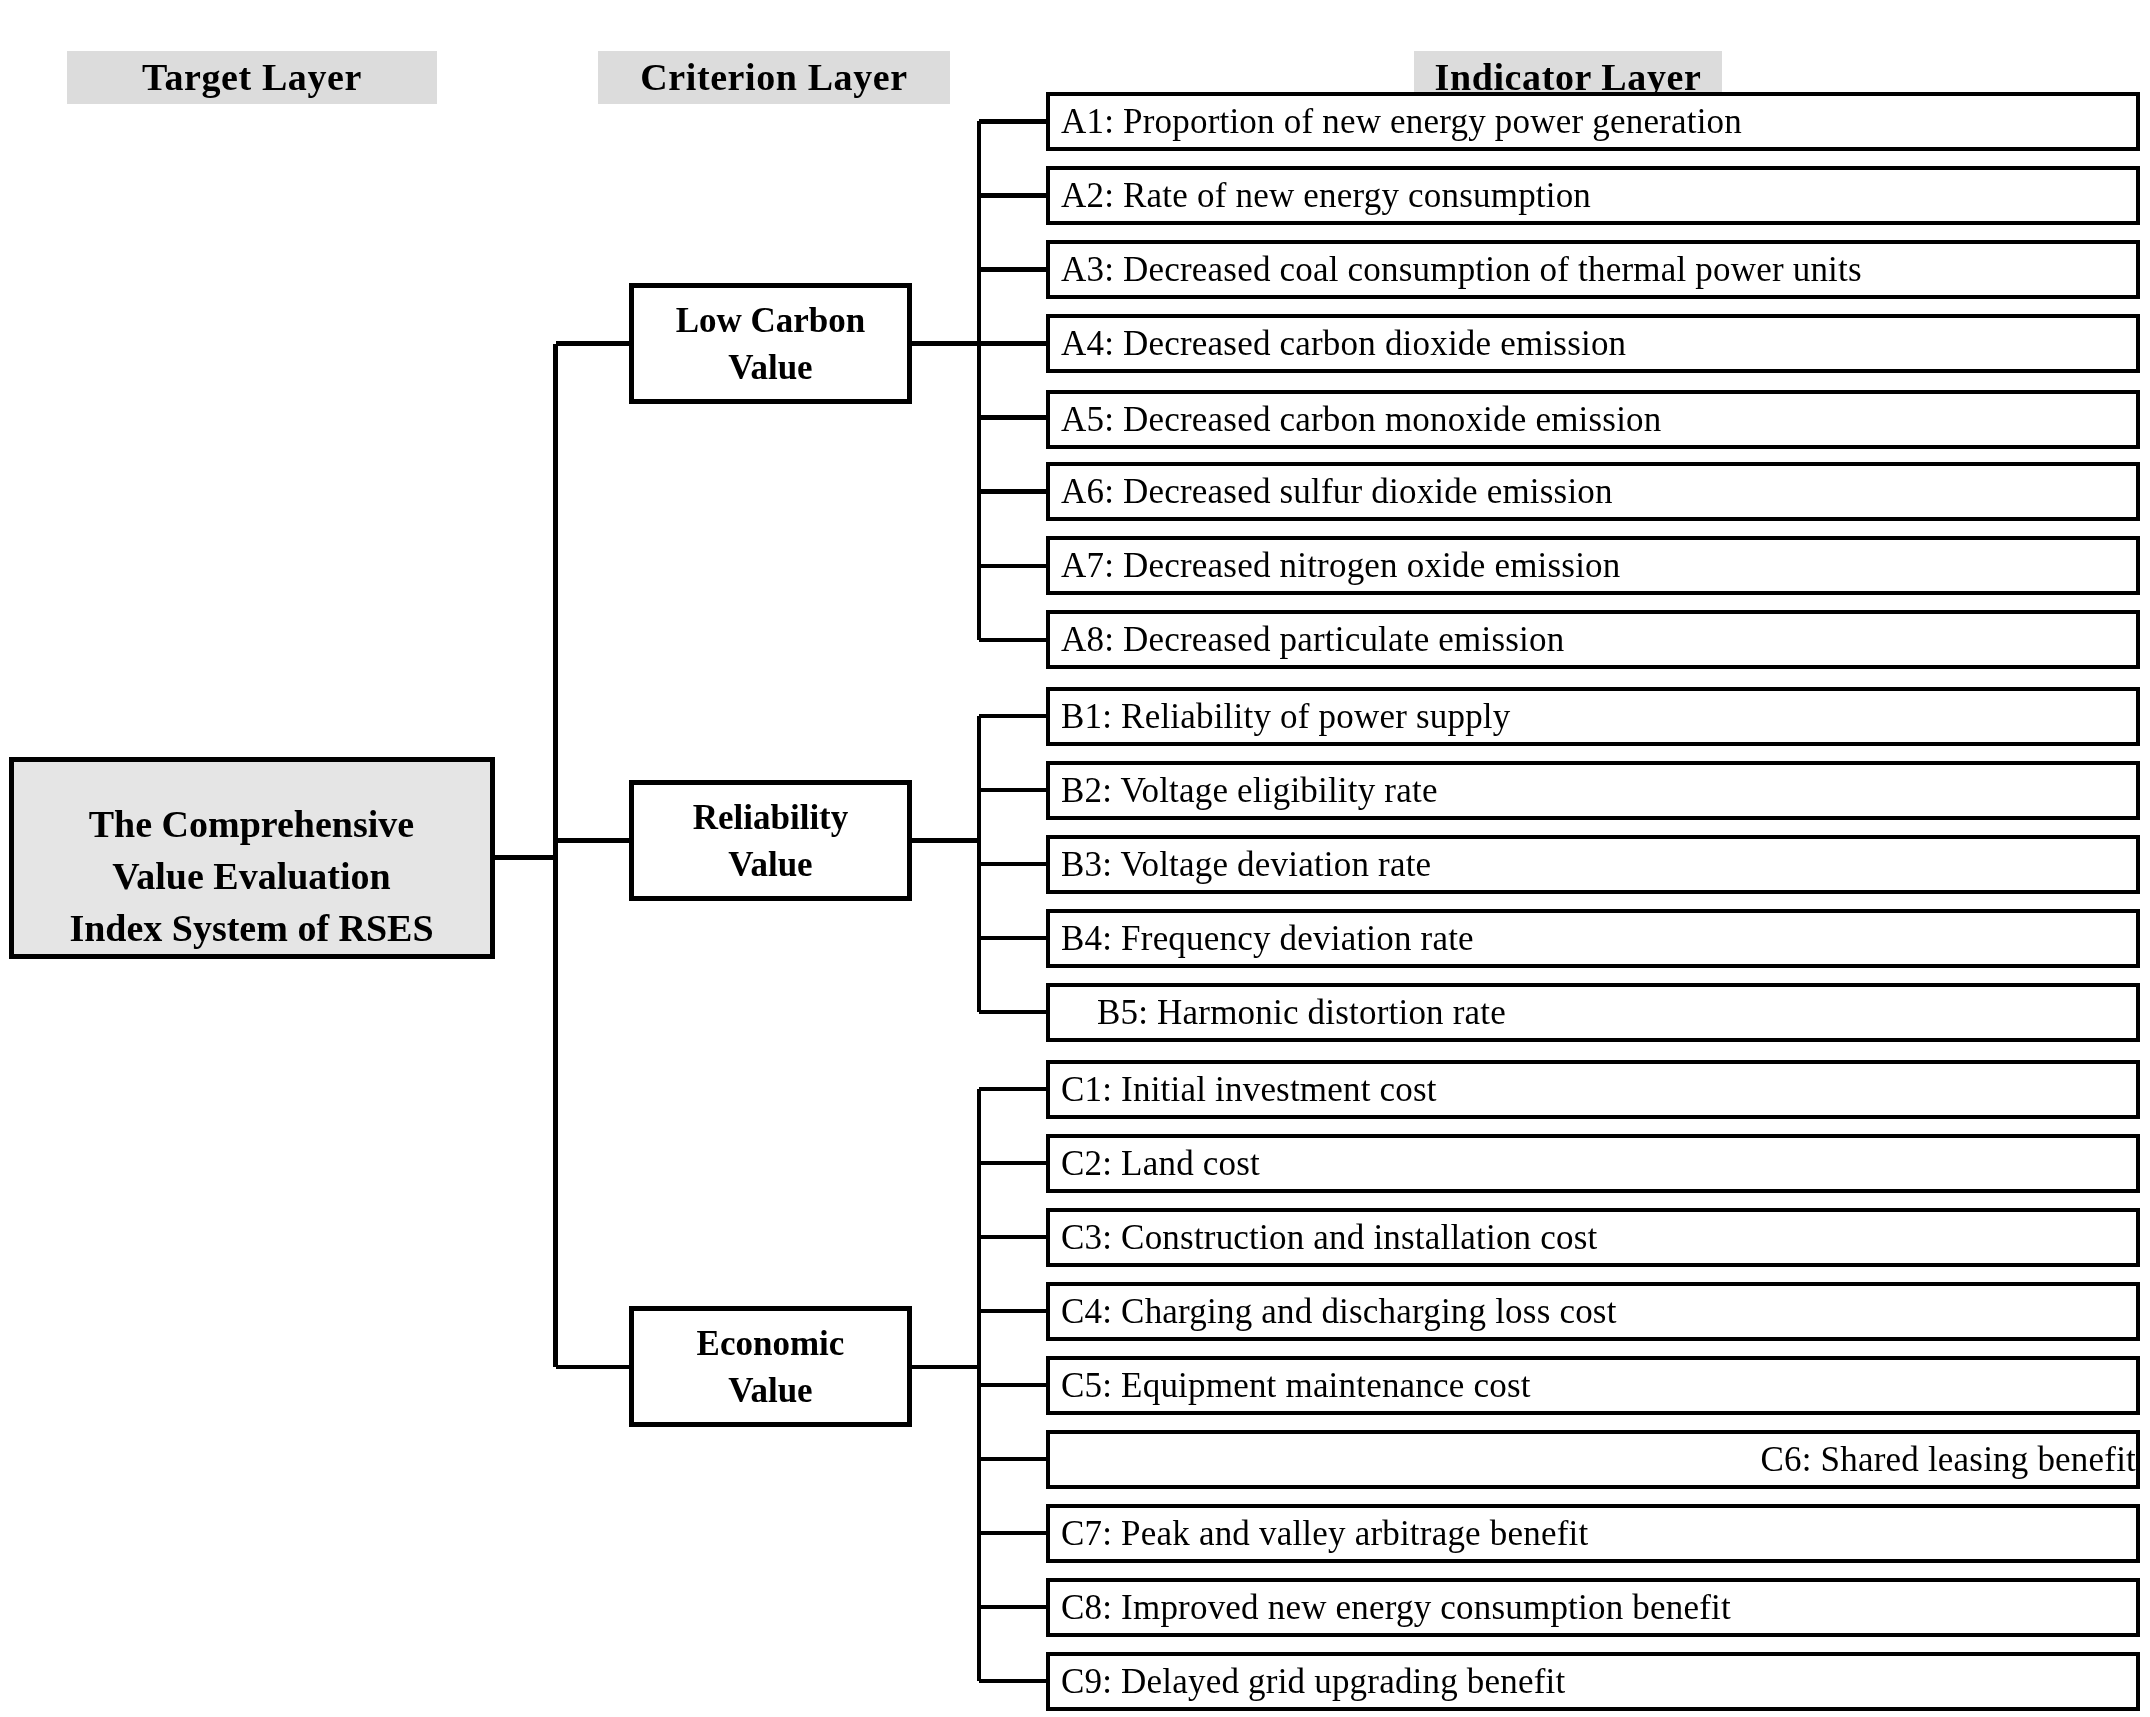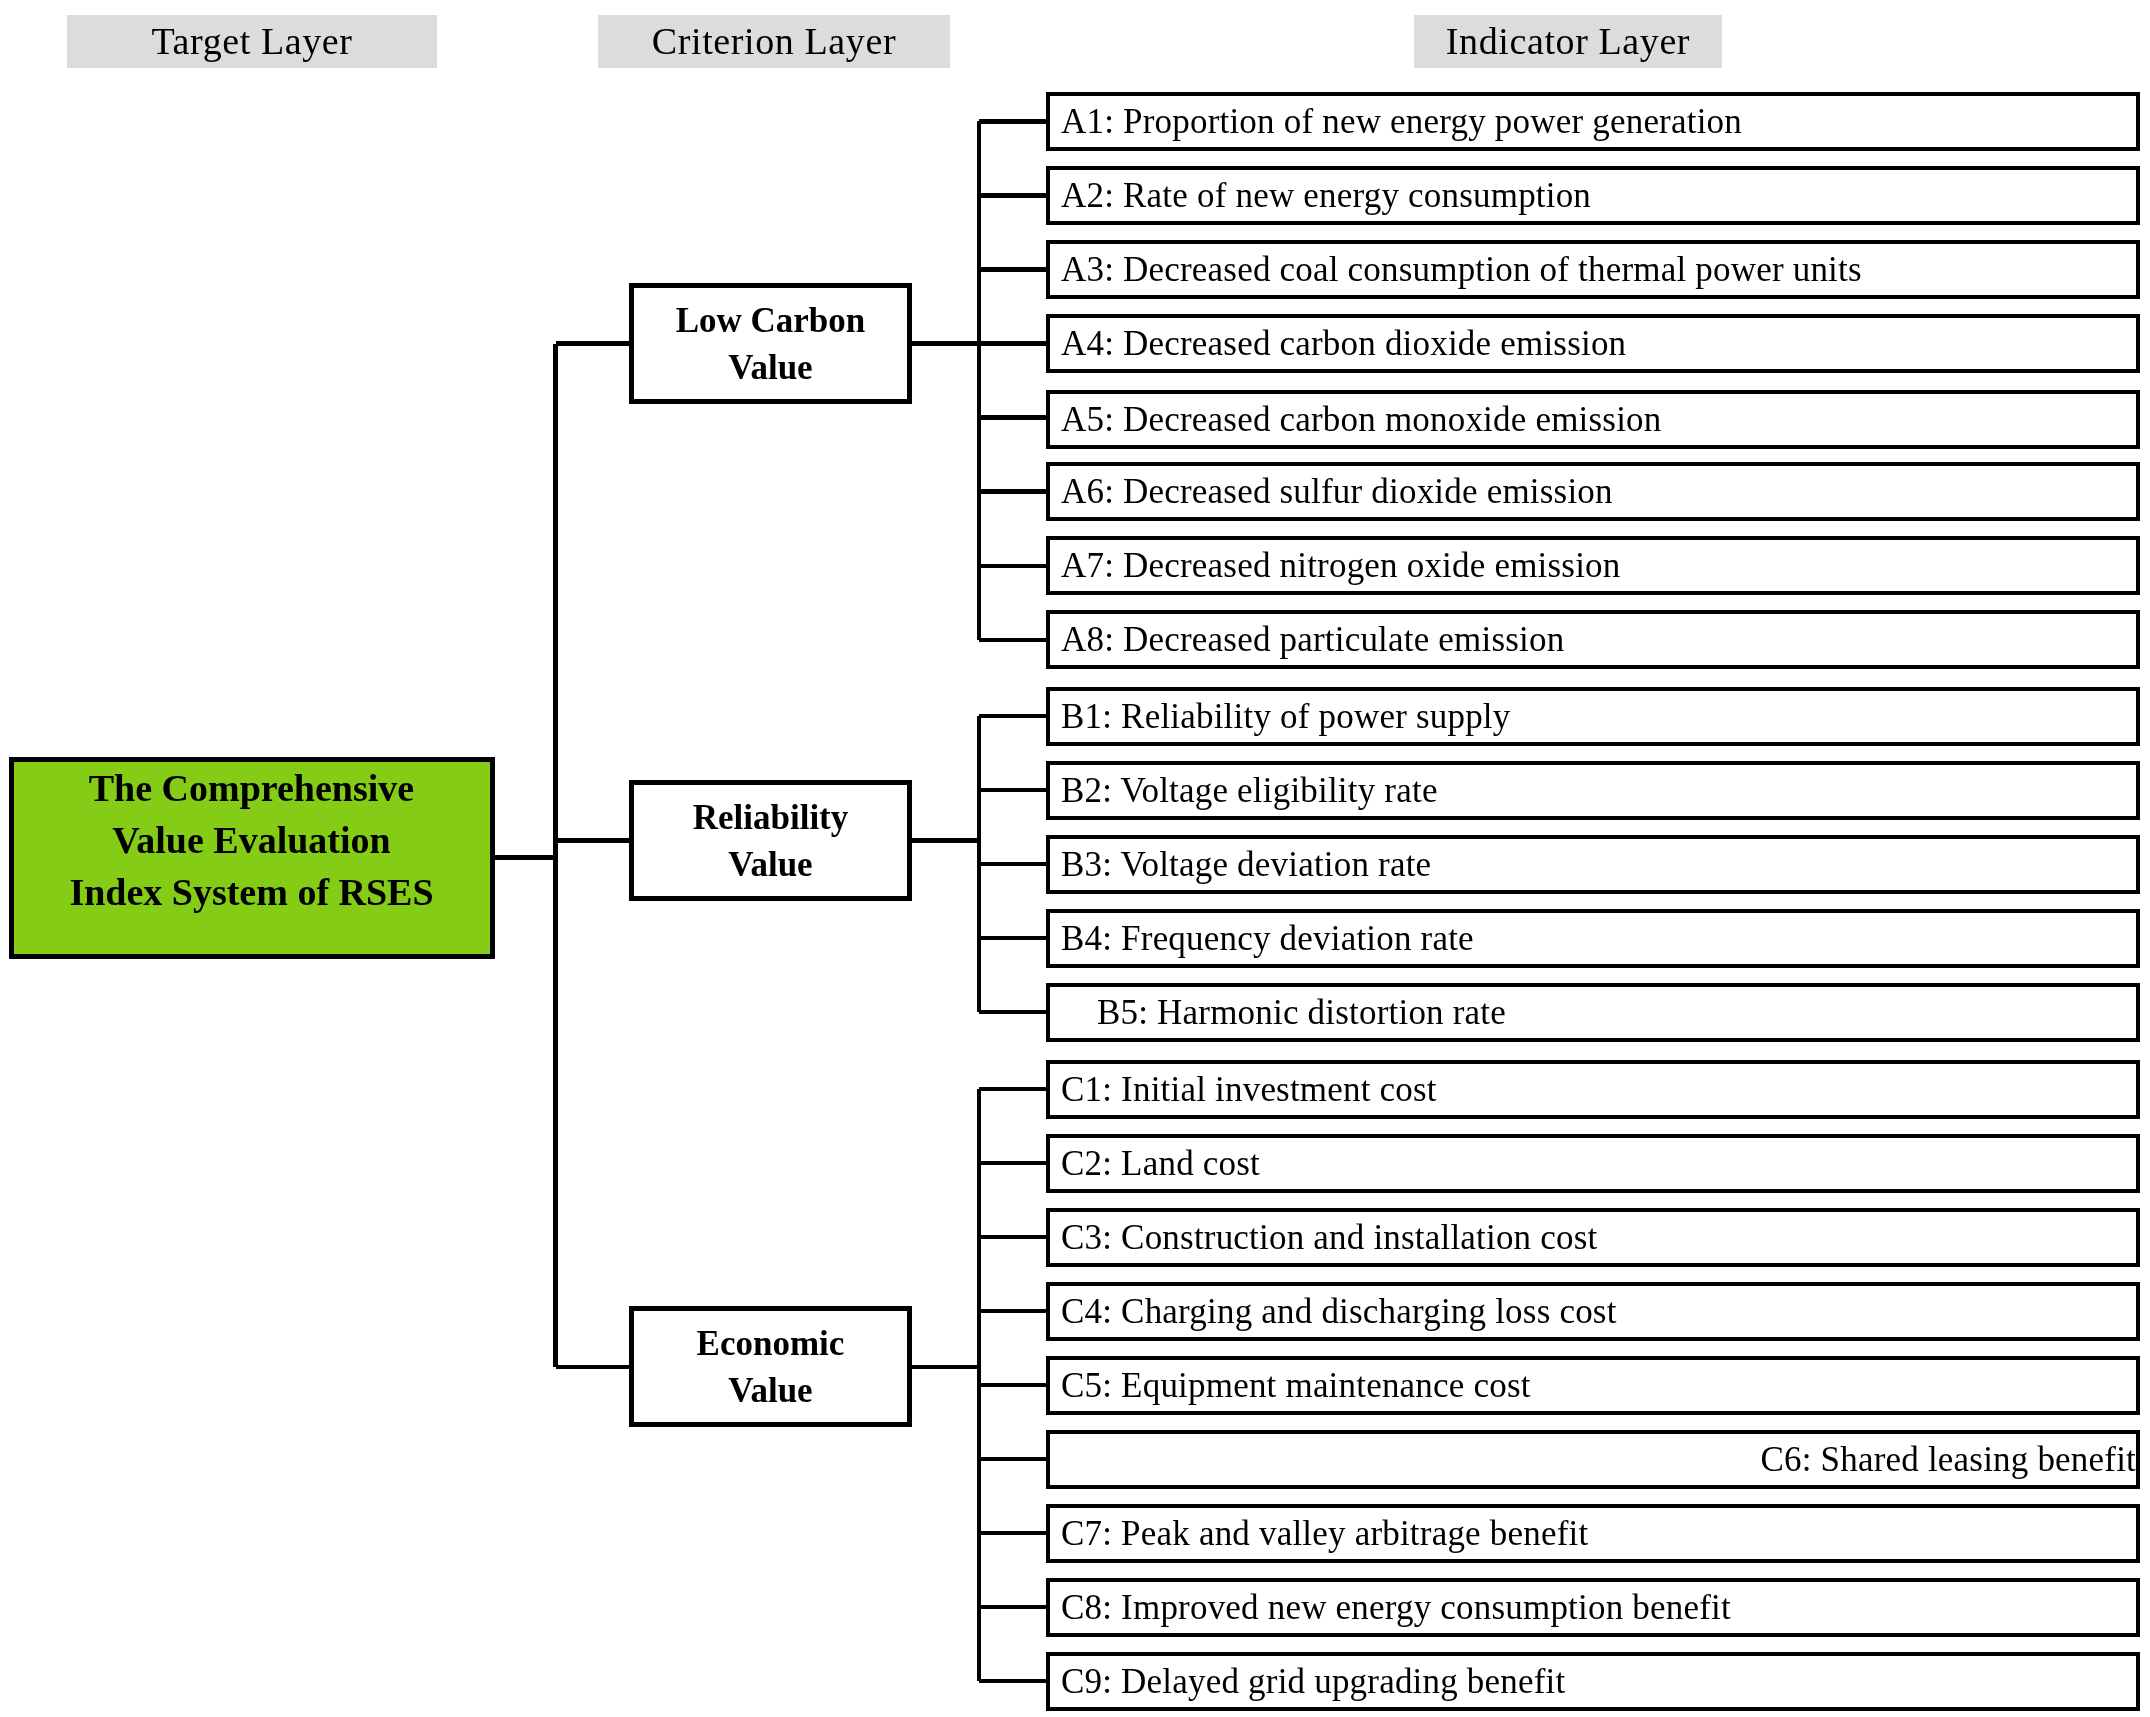--- a/index.html
+++ b/index.html
@@ -30,43 +30,44 @@
   }
   #connectors line {
     stroke: #000000;
     stroke-width: 7;
     shape-rendering: crispEdges;
   }
   
   .layer-header {
     position: absolute;
     background: #dcdcdc;
-    font-weight: normal;
+    font-weight: bold;
     font-size: 38px;
     letter-spacing: 0.6px;
     text-align: center;
     line-height: 53px;
     height: 53px;
     white-space: nowrap;
+    margin-top: 36px;
   }
   #hdr-target   { left: 67px;  top: 14.6px; width: 370px; }
   #hdr-criterion{ left: 598px;  top: 14.6px; width: 352px; }
   #hdr-indicator{ left: 1414px; top: 14.6px; width: 308px; }
 
   
   #target-box {
     position: absolute;
     left: 8.5px;
     top: 757px;
     width: 486px;
     height: 202px;
     border: 5.5px solid #000000;
-    background: #84cc16;
+    background: #e5e5e5;
     display: flex;
-    align-items: flex-start;
+    align-items: flex-end;
     justify-content: center;
     box-sizing: border-box;
   }
   #target-box .txt {
     font-weight: bold;
     font-size: 38px;
     line-height: 52px;
     text-align: center;
     white-space: pre-line;
   }

